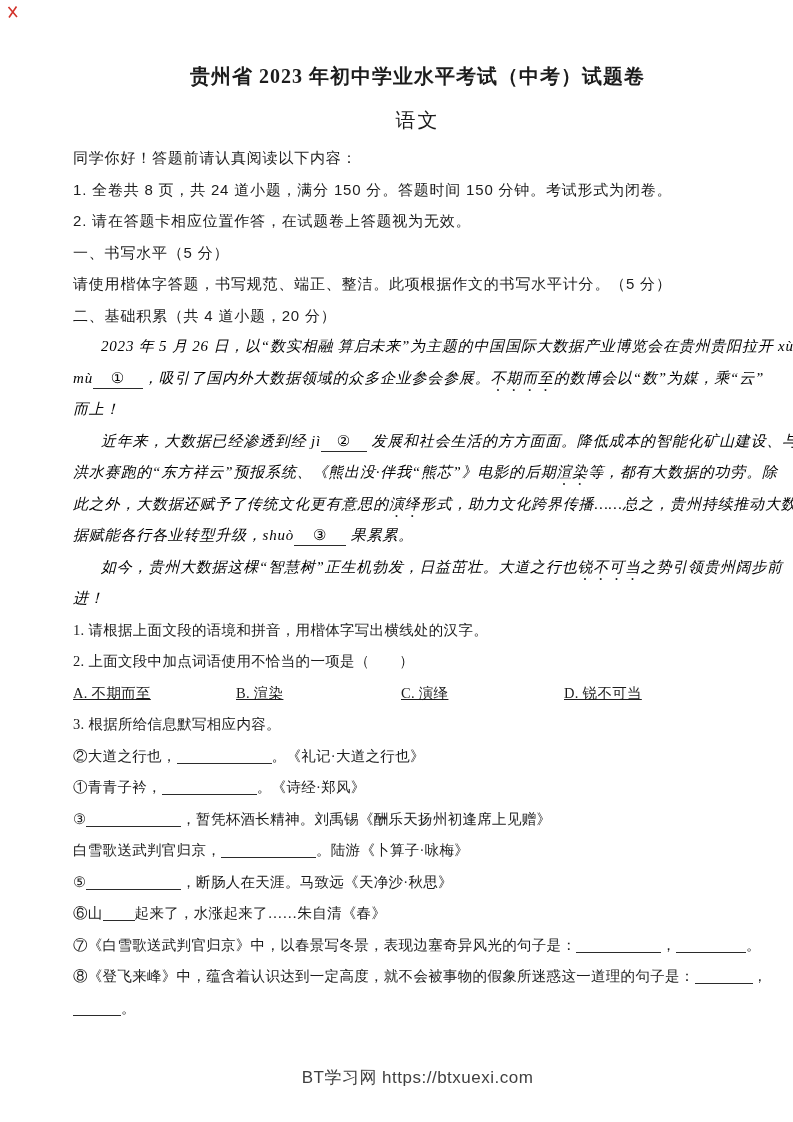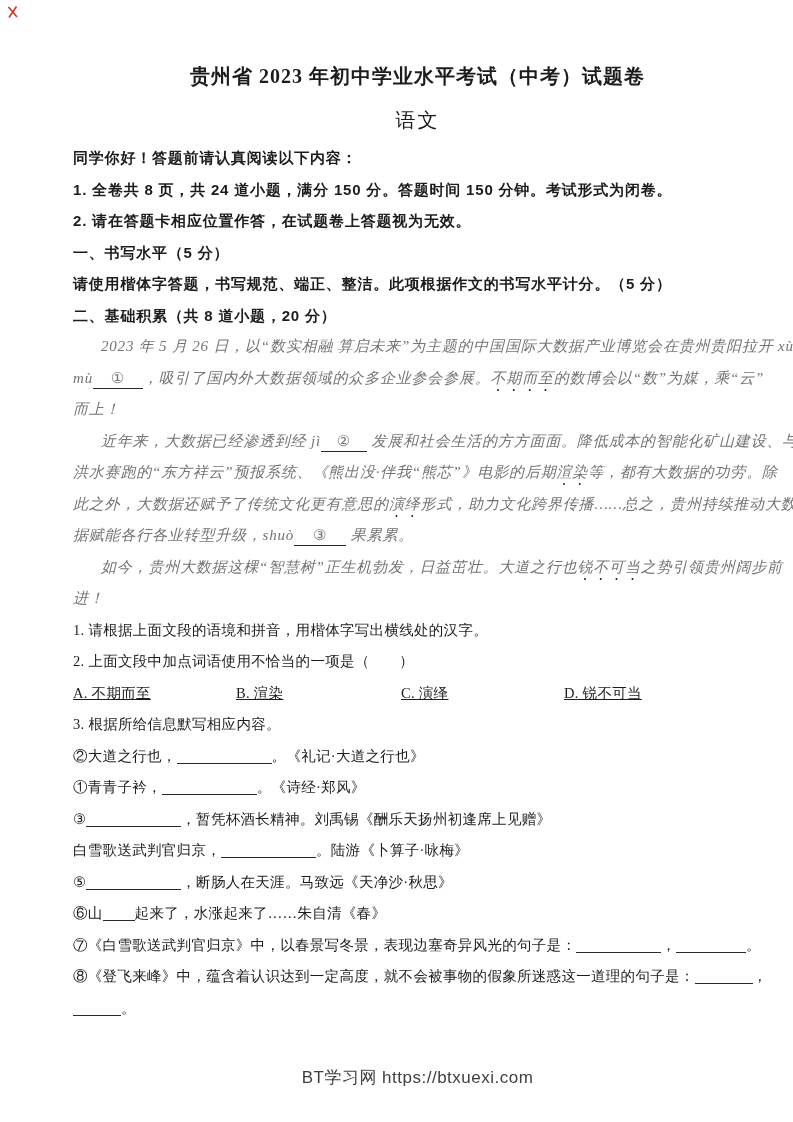--- a/index.html
+++ b/index.html
@@ -12,22 +12,22 @@
     position:absolute;top:63px;left:0;right:0;text-align:center;
     font-size:20px;font-weight:bold;letter-spacing:1px;white-space:nowrap;
   }
   .subject{
     position:absolute;top:107px;left:0;right:0;text-align:center;
     font-size:20px;font-weight:normal;letter-spacing:2px;
   }
   .doc{position:absolute;left:73px;top:142px;width:672px;}
   .line{height:31.5px;line-height:31.5px;white-space:nowrap;font-size:14.5px;letter-spacing:0.3px;}
   .line.ind{padding-left:28px;}
-  .hei{font-family:"Liberation Sans","DejaVu Sans",sans-serif;font-weight:bold;font-size:15px;letter-spacing:0.8px;}
-  .kai{font-style:italic;font-size:15px;letter-spacing:0.8px;color:#737373;}
+  .hei{font-family:"Liberation Sans","DejaVu Sans",sans-serif;font-weight:normal;font-size:15px;letter-spacing:0.8px;}
+  .kai{font-style:italic;font-size:15px;letter-spacing:0.8px;color:#000000;}
   .song{font-size:14.5px;}
   .em{
     -webkit-text-emphasis:filled dot #1c1c1c;text-emphasis:filled dot #1c1c1c;
     -webkit-text-emphasis-position:under left;text-emphasis-position:under left;
   }
   .blank{display:inline-block;border-bottom:1px solid #2b2b2b;height:4px;vertical-align:-3px;}
   .bnum{
     display:inline-block;border-bottom:1px solid #2b2b2b;text-align:center;
     font-style:normal;line-height:19px;height:auto;vertical-align:baseline;
   }
@@ -50,21 +50,21 @@
 
   <div class="title">贵州省 2023 年初中学业水平考试（中考）试题卷</div>
   <div class="subject">语文</div>
 
   <div class="doc" id="doc">
       <div class="line hei"><span>同学你好！答题前请认真阅读以下内容：</span></div>
       <div class="line hei"><span>1. 全卷共 8 页，共 24 道小题，满分 150 分。答题时间 150 分钟。考试形式为闭卷。</span></div>
       <div class="line hei"><span>2. 请在答题卡相应位置作答，在试题卷上答题视为无效。</span></div>
       <div class="line hei"><span>一、书写水平（5 分）</span></div>
       <div class="line hei"><span>请使用楷体字答题，书写规范、端正、整洁。此项根据作文的书写水平计分。（5 分）</span></div>
-      <div class="line hei"><span>二、基础积累（共 8 道小题，20 分）</span></div>
+      <div class="line hei"><span>二、基础积累（共 4 道小题，20 分）</span></div>
       <div class="line kai ind"><span>2023 年 5 月 26 日，以“数实相融 算启未来”为主题的中国国际大数据产业博览会在贵州贵阳拉开 xù</span></div>
       <div class="line kai"><span>mù</span><span class="bnum" style="width: 50px;">①</span><span>，吸引了国内外大数据领域的众多企业参会参展。</span><span class="em">不期而至</span><span>的数博会以“数”为媒，乘“云”</span></div>
       <div class="line kai"><span>而上！</span></div>
       <div class="line kai ind"><span>近年来，大数据已经渗透到经 jì</span><span class="bnum" style="width: 46px;">②</span><span> 发展和社会生活的方方面面。降低成本的智能化矿山建设、与</span></div>
       <div class="line kai"><span>洪水赛跑的“东方祥云”预报系统、《熊出没·伴我“熊芯”》电影的后期</span><span class="em">渲染</span><span>等，都有大数据的功劳。除</span></div>
       <div class="line kai"><span>此之外，大数据还赋予了传统文化更有意思的</span><span class="em">演绎</span><span>形式，助力文化跨界传播……总之，贵州持续推动大数</span></div>
       <div class="line kai"><span>据赋能各行各业转型升级，shuò</span><span class="bnum" style="width: 52px;">③</span><span> 果累累。</span></div>
       <div class="line kai ind"><span>如今，贵州大数据这棵“智慧树”正生机勃发，日益茁壮。大道之行也</span><span class="em">锐不可当</span><span>之势引领贵州阔步前</span></div>
       <div class="line kai"><span>进！</span></div>
       <div class="line song"><span>1. 请根据上面文段的语境和拼音，用楷体字写出横线处的汉字。</span></div>

